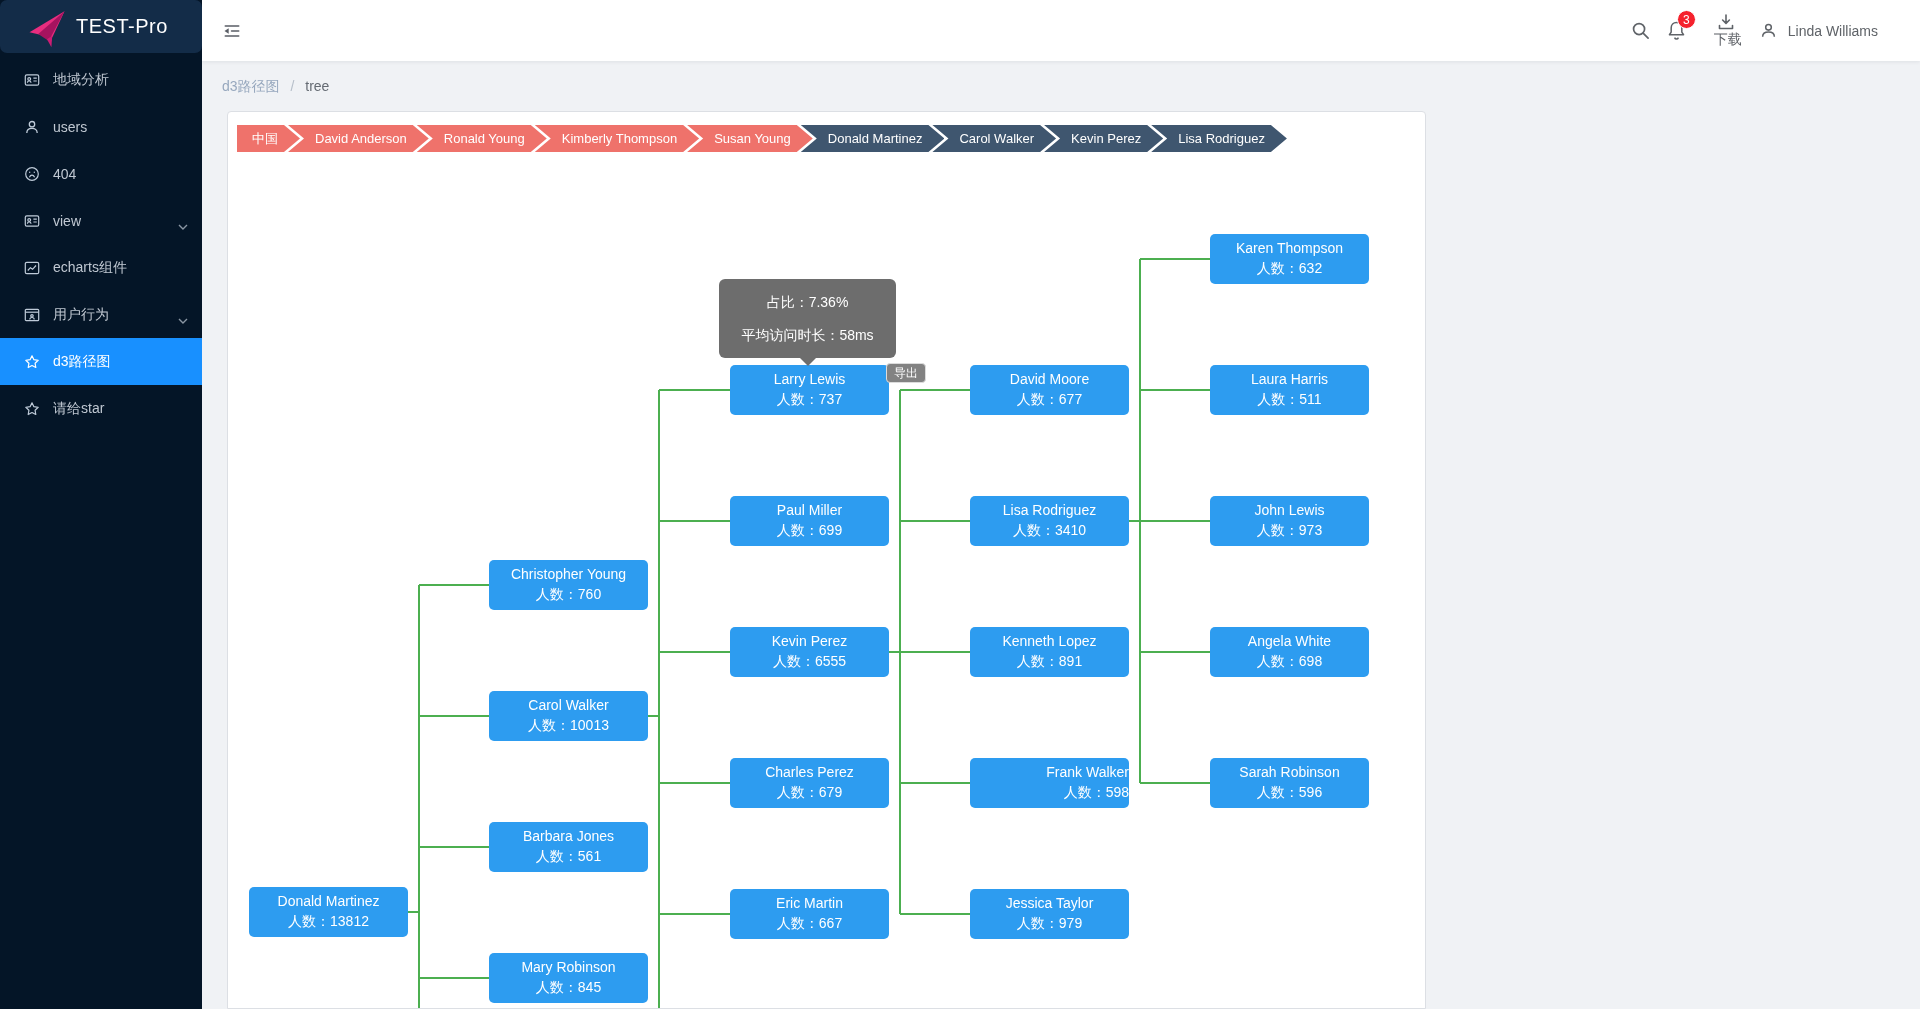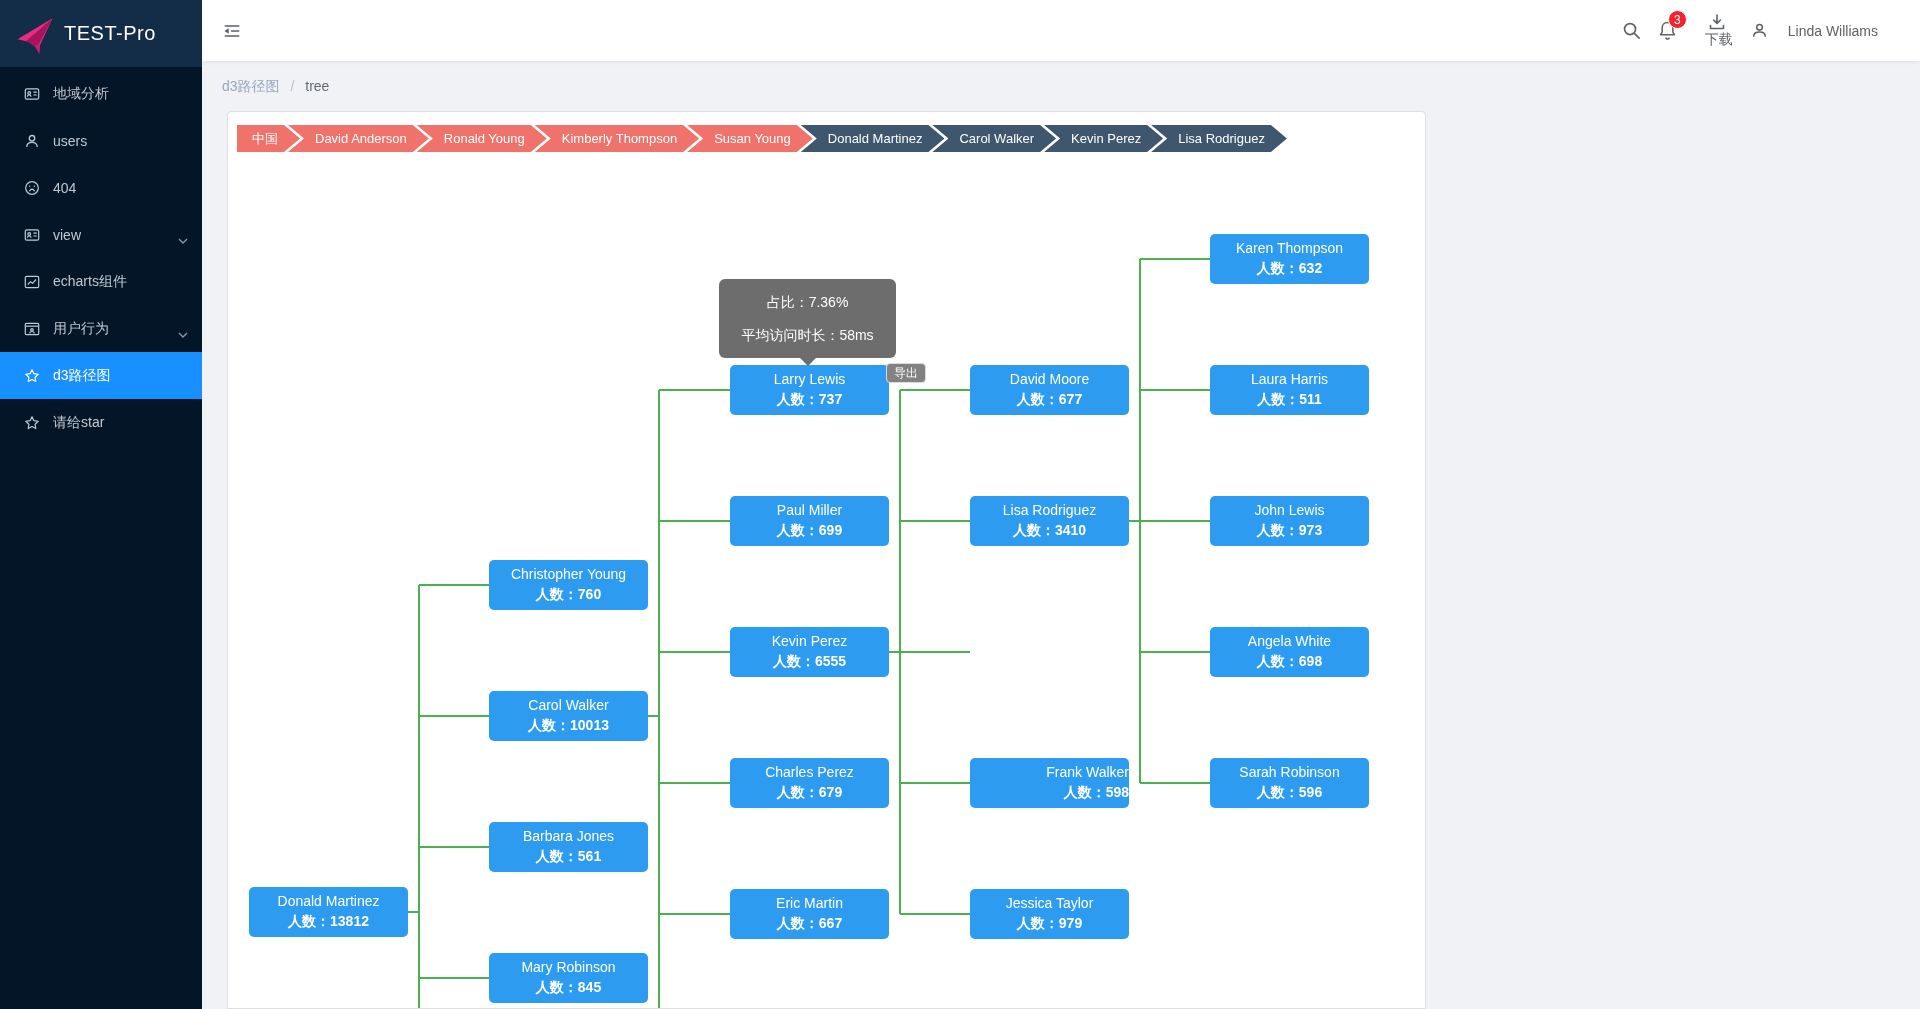--- a/index.html
+++ b/index.html
@@ -1,21 +1,21 @@
 <!DOCTYPE html>
 <html><head>
 <meta charset="utf-8">
 <style>
   * { box-sizing: border-box; }
   html,body { margin:0; width:1920px; height:1009px; overflow:hidden;
     font-family:"Liberation Sans","DejaVu Sans",sans-serif; background:#f0f2f5; }
 
   
   .sidebar { position:absolute; left:0; top:0; width:202px; height:1009px; background:#041527; z-index:10; }
-  .logo-band { height:67px; background:#132c48; display:flex; align-items:center; padding-left:14px; }
+  .logo-band { height:53px; background:#132c48; display:flex; align-items:center; padding-left:26px;border-radius:7px; }
   .logo-title { color:#fff; font-size:20px; font-weight:500; margin-left:8px; letter-spacing:.5px; }
   .menu { padding-top:3px; }
   .menu-item { height:47px; display:flex; align-items:center; padding-left:24px; color:#c0c8d2; font-size:14px; cursor:pointer; position:relative; }
   .menu-item .mi-icon { width:16px; height:16px; display:inline-flex; color:#bfcbd9; }
   .menu-item .mi-label { margin-left:13px; }
   .menu-item .mi-arrow { position:absolute; right:14px; top:20px; color:#8a96a3; }
   .menu-item.active { background:#1890ff; color:#fff; }
   .menu-item.active .mi-icon { color:#fff; }
 
   
@@ -24,21 +24,21 @@
   .hamburger { padding:0 18px 0 20px; display:flex; align-items:center; cursor:pointer; height:100%; }
   .hright { margin-left:auto; display:flex; align-items:center; padding-right:42px; color:#5f6368; font-size:14px; }
   .hitem { display:flex; align-items:center; cursor:pointer; }
   .hi-search { margin-left:0; }
   .hi-bell { margin-left:17px; position:relative; }
   .badge { position:absolute; top:-10px; left:10px; min-width:19px; height:19px; border-radius:10px;
     background:#f5222d; color:#fff; font-size:12px; line-height:19px; text-align:center; padding:0 2px; border:1px solid #fff; }
   .hi-download { margin-left:24px;flex-direction:column; }
   .hi-download .hlabel { margin-left:4px; }
   .hi-user { margin-left:18px; }
-  .hi-user .hlabel { margin-left:12px;padding-left:8px; }
+  .hi-user .hlabel { margin-left:3px;padding-left:8px; }
 
   
   .content { position:absolute; left:202px; top:61px; right:0; bottom:0; background:#f0f2f5; }
   .breadcrumb { position:absolute; left:20px; top:17px; font-size:14px; }
   .bc-section { color:#97a8be; cursor:pointer; }
   .bc-sep { color:#b6bfc9; margin:0 7px; }
   .bc-page { color:#656b73; }
 
   .card { position:absolute; left:25px; top:50px; width:1199px; height:898px; background:#fff;
     border:1px solid #dcdfe4; border-radius:4px 4px 0 0; overflow:hidden; }
@@ -51,21 +51,21 @@
     clip-path:polygon(0 0,calc(100% - 16px) 0,100% 50%,calc(100% - 16px) 100%,0 100%,16px 50%); }
   .chip.salmon { background:#ef726b; }
   .chip.dark { background:#3f566f; }
 
   
   .tree { position:absolute; inset:0; }
   .tree svg { position:absolute; left:0; top:0; z-index:1; }
   .tnode { position:absolute; width:159px; height:50px; background:#2d9cf0; border-radius:5px; color:#fff;
     text-align:center; z-index:2; cursor:pointer; }
   .tname { font-size:14px; margin-top:6px; }
-  .tcount { font-size:14px; margin-top:4px;font-weight:bold; }
+  .tcount { font-size:14px; margin-top:4px; }
 
   .export-tag { position:absolute; left:658px; top:251px; height:20px; min-width:40px; padding:0 6px;
     background:#828282; border:1px solid #dcdcdc; border-radius:4px; color:#fff; font-size:12px;
     line-height:18px; text-align:center; z-index:3; cursor:pointer; }
 
   .tooltip { position:absolute; left:491px; top:167px; width:177px; height:79px; background:#6d6d6d;
     border-radius:6px; color:#fff; font-size:14px; text-align:center; padding-top:13px; z-index:4; }
   .tooltip .tline { height:20px; line-height:20px; margin-bottom:13px; }
   .tooltip::after { content:""; position:absolute; top:100%; left:50%; margin-left:-8px;
     border:8px solid transparent; border-top-color:#6d6d6d; }
@@ -318,20 +318,24 @@
           <div class="tcount"><span>人数：</span><span>667</span></div>
         </div>
         <div class="tnode" style="left: 742px; top: 253px; text-align: center;">
           <div class="tname">David Moore</div>
           <div class="tcount"><span>人数：</span><span>677</span></div>
         </div>
         <div class="tnode" style="left: 742px; top: 384px;">
           <div class="tname">Lisa Rodriguez</div>
           <div class="tcount"><span>人数：</span><span>3410</span></div>
         </div>
+        <div class="tnode" style="left: 742px; top: 515px;">
+          <div class="tname">Kenneth Lopez</div>
+          <div class="tcount"><span>人数：</span><span>891</span></div>
+        </div>
         <div class="tnode" style="left: 742px; top: 646px; text-align: right;">
           <div class="tname">Frank Walker</div>
           <div class="tcount"><span>人数：</span><span>598</span></div>
         </div>
         <div class="tnode" style="left: 742px; top: 777px;">
           <div class="tname">Jessica Taylor</div>
           <div class="tcount"><span>人数：</span><span>979</span></div>
         </div>
         <div class="tnode" style="left: 982px; top: 122px;">
           <div class="tname">Karen Thompson</div>

